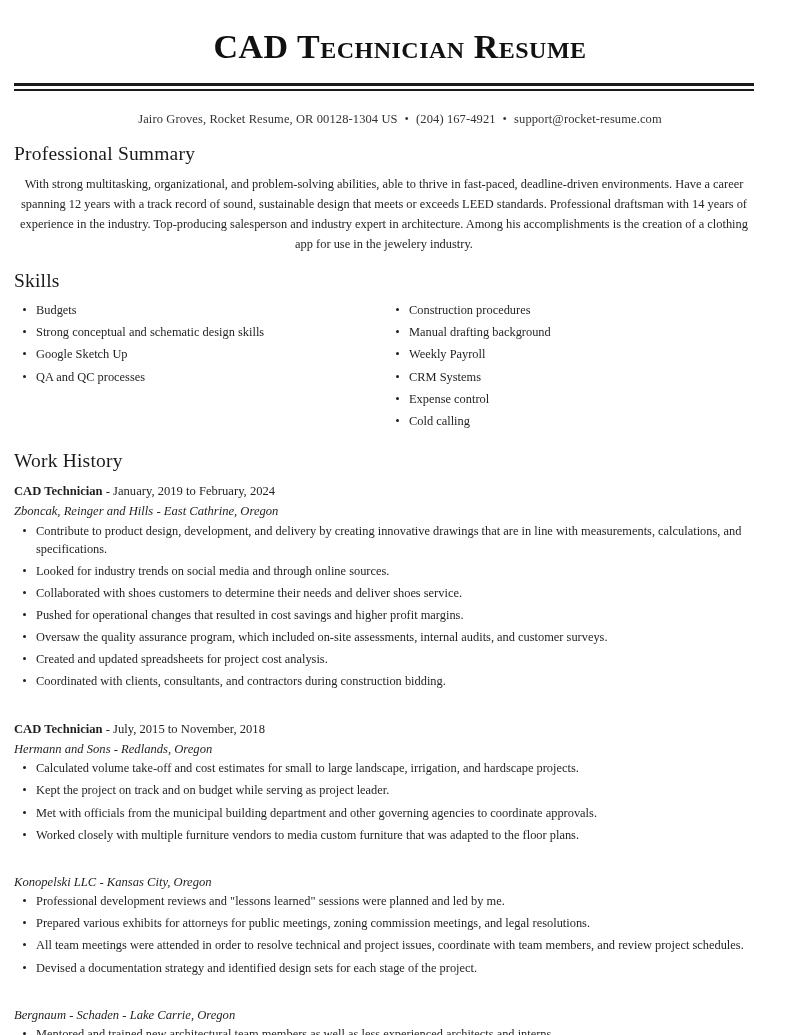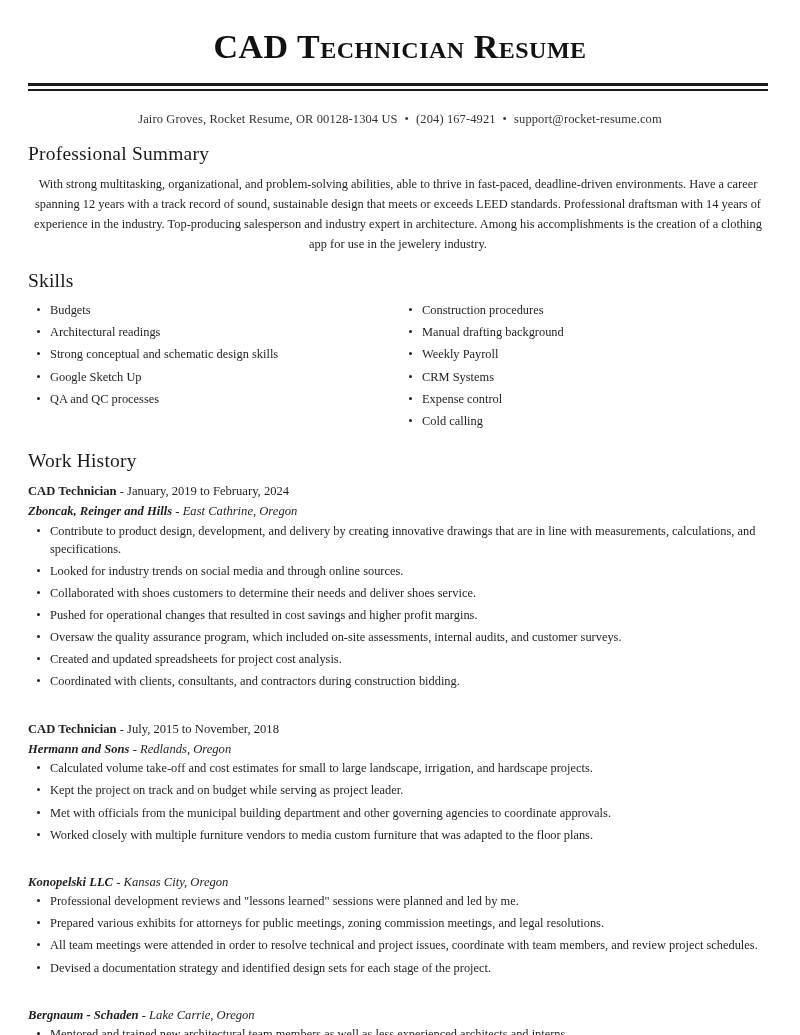--- a/index.html
+++ b/index.html
@@ -13,21 +13,21 @@
     overflow: hidden;
     font-family: "Liberation Serif", "DejaVu Serif", serif;
     color: #1a1a1a;
     -webkit-font-smoothing: antialiased;
   }
   .page {
     width: 800px;
     height: 951px;
     position: relative;
     box-sizing: border-box;
-    padding: 0 28px;
+    padding: 0 14px;
     background: #ffffff;
   }
 
   
   .doc-title {
     text-align: center;
     font-family: "Liberation Serif", "DejaVu Serif", serif;
     font-weight: 700;
     font-size: 34px;
     line-height: 1.1;
@@ -131,21 +131,21 @@
     line-height: 1.62;
     color: #1f1f1f;
   }
   .job-title {
     font-weight: 700;
   }
   .job-dates {
     font-weight: 400;
   }
   .job-company {
-    font-weight: 700;
+    font-weight: 400;
     font-style: italic;
   }
   .job-location {
     font-style: italic;
     font-weight: 400;
   }
   .job-bullets {
     margin-top: 7px;
   }
   .job-bullets > li {
@@ -174,21 +174,20 @@
     <h2 class="section-heading">Professional Summary</h2>
     <p class="body-text">With strong multitasking, organizational, and problem-solving abilities, able to thrive in fast-paced, deadline-driven environments. Have a career spanning 12 years with a track record of sound, sustainable design that meets or exceeds LEED standards. Professional draftsman with 14 years of experience in the industry. Top-producing salesperson and industry expert in architecture. Among his accomplishments is the creation of a clothing app for use in the jewelery industry.</p>
   </div>
 
   <div class="section">
     <h2 class="section-heading">Skills</h2>
     <div class="skills-cols">
       <div class="skills-col">
         <ul class="bullets">
           <li>Budgets</li>
-          <li>Architectural readings</li>
           <li>Strong conceptual and schematic design skills</li>
           <li>Google Sketch Up</li>
           <li>QA and QC processes</li>
         </ul>
       </div>
       <div class="skills-col">
         <ul class="bullets">
           <li>Construction procedures</li>
           <li>Manual drafting background</li>
           <li>Weekly Payroll</li>

